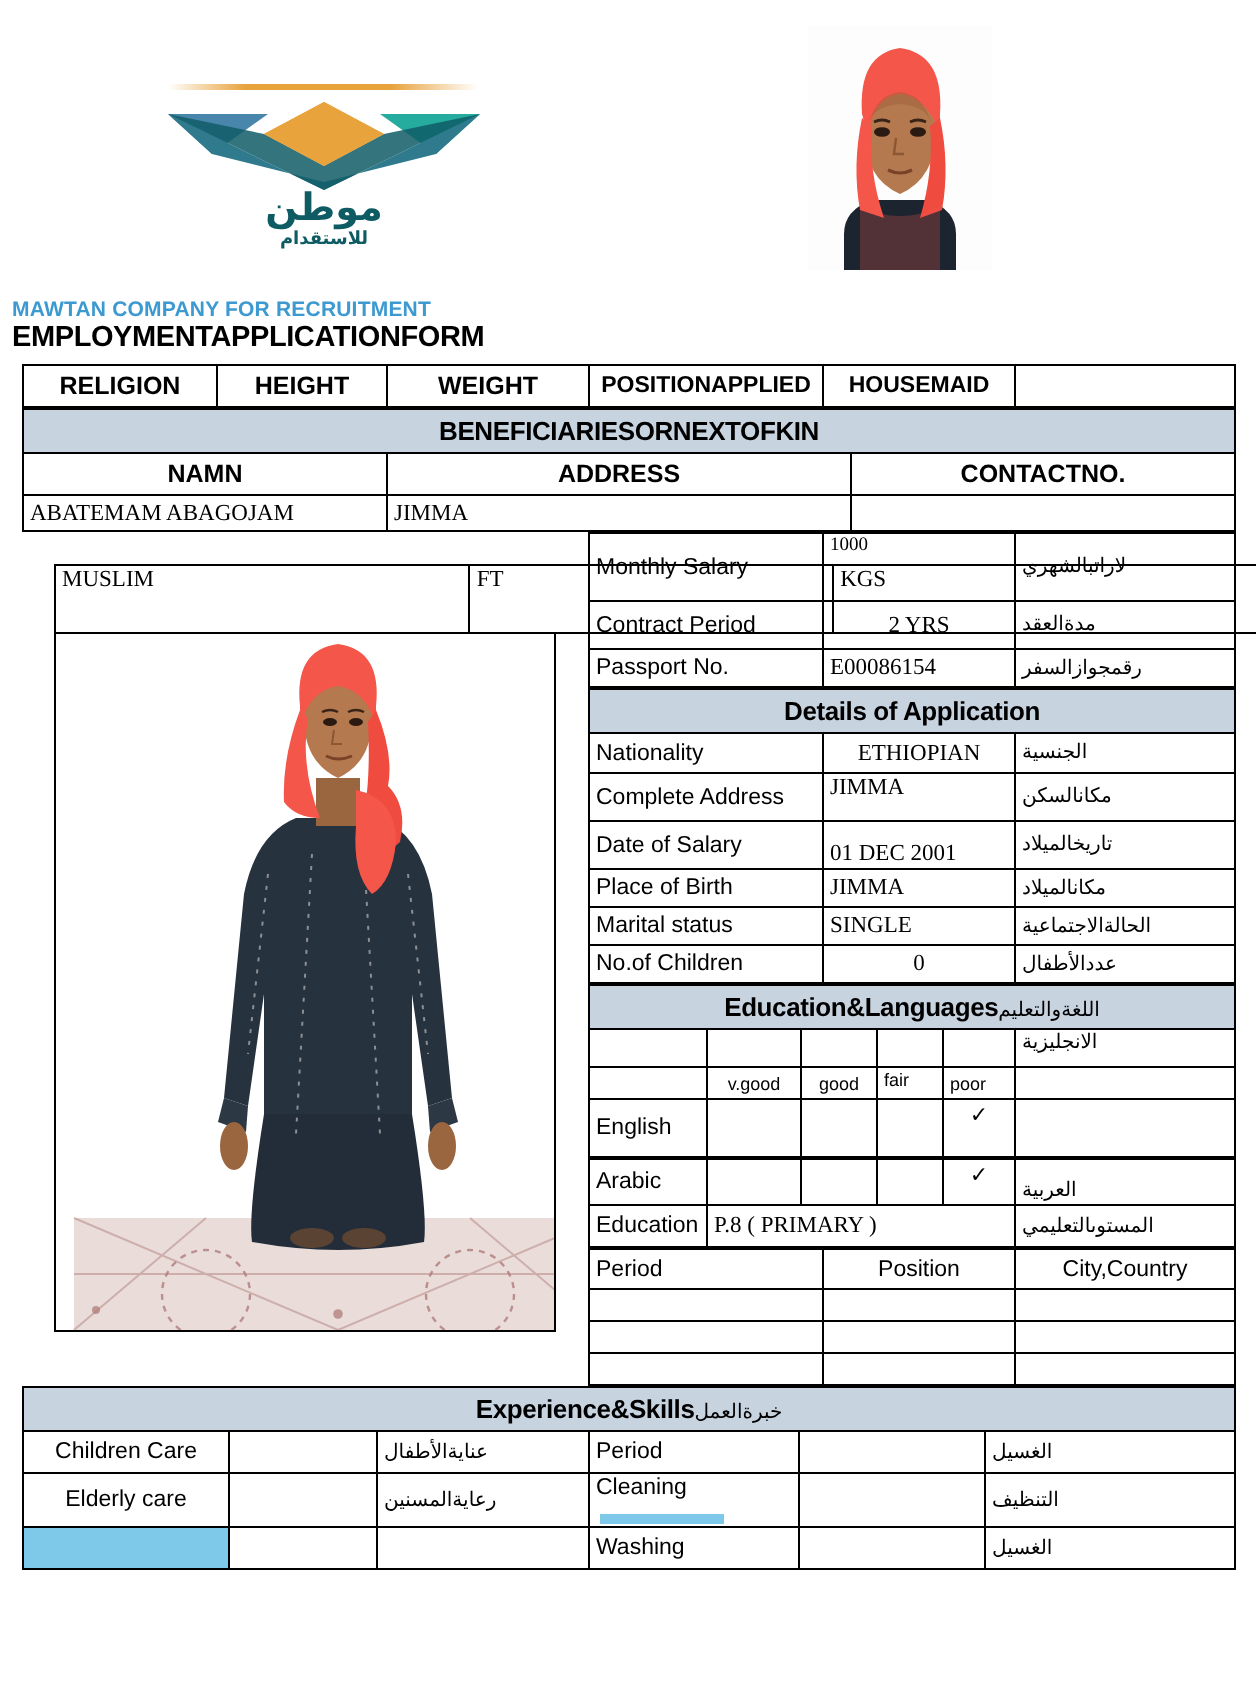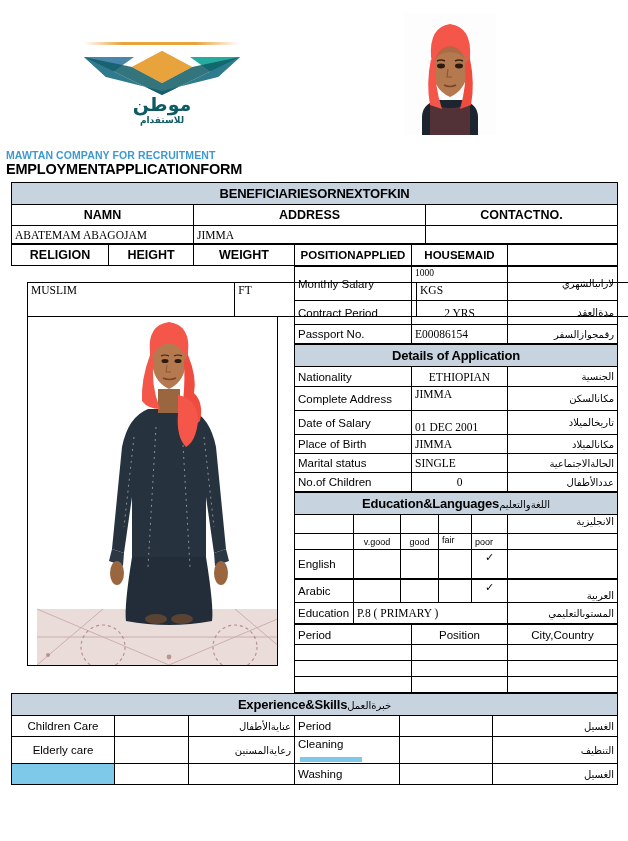--- a/index.html
+++ b/index.html
@@ -84,21 +84,21 @@
     background: #c8d3e0;
     text-align: center;
     font-weight: bold;
     font-size: 13px;
     letter-spacing: -.2px;
   }
   .hdr-ctr { text-align: center; font-weight: bold; font-size: 12.5px; }
   .ar {
     font-family: "DejaVu Sans", sans-serif;
     font-size: 10px;
-    text-align: right;
+    text-align: left;
     direction: rtl;
   }
   .ar-band {
     font-family: "DejaVu Sans", sans-serif;
     font-size: 10px;
     font-weight: normal;
   }
   .lbl { font-size: 11.5px; }
   .tick { text-align: center; font-size: 11px; }
   .hl { background: #7ec8ea; }
@@ -152,58 +152,58 @@
 
   <div class="co-name">MAWTAN COMPANY FOR RECRUITMENT</div>
   <div class="form-title">EMPLOYMENTAPPLICATIONFORM</div>
 </div>
 
 <div class="doc">
 
 
   <table>
     <colgroup>
-        <col style="width:182px">
-        <col style="width:232px">
-        <col style="width:192px">
-      </colgroup>
-    <tbody>
-        <tr>
-      <td class="band" colspan="3" style="height:19px">BENEFICIARIESORNEXTOFKIN</td>
-    </tr>
-    <tr>
-      <td class="hdr-ctr" style="height:18px">NAMN</td>
-      <td class="hdr-ctr">ADDRESS</td>
-      <td class="hdr-ctr">CONTACTNO.</td>
-    </tr>
-    <tr>
-      <td class="serif" style="height:15px">ABATEMAM ABAGOJAM</td>
-      <td class="serif">JIMMA</td>
-      <td class="serif"></td>
-    </tr>
-  </tbody>
-    </table>
-
-  <table>
-    <colgroup>
         <col style="width:97px">
         <col style="width:85px">
         <col style="width:101px">
         <col style="width:117px">
         <col style="width:96px">
         <col style="width:110px">
       </colgroup>
     <tbody>
         <tr>
       <td class="hdr-ctr" style="height:18px">RELIGION</td>
       <td class="hdr-ctr">HEIGHT</td>
       <td class="hdr-ctr">WEIGHT</td>
       <td class="hdr-ctr" style="font-size:11.5px">POSITIONAPPLIED</td>
       <td class="hdr-ctr" style="font-size:11.5px">HOUSEMAID</td>
       <td></td>
+    </tr>
+  </tbody>
+    </table>
+
+  <table>
+    <colgroup>
+        <col style="width:182px">
+        <col style="width:232px">
+        <col style="width:192px">
+      </colgroup>
+    <tbody>
+        <tr>
+      <td class="band" colspan="3" style="height:19px">BENEFICIARIESORNEXTOFKIN</td>
+    </tr>
+    <tr>
+      <td class="hdr-ctr" style="height:18px">NAMN</td>
+      <td class="hdr-ctr">ADDRESS</td>
+      <td class="hdr-ctr">CONTACTNO.</td>
+    </tr>
+    <tr>
+      <td class="serif" style="height:15px">ABATEMAM ABAGOJAM</td>
+      <td class="serif">JIMMA</td>
+      <td class="serif"></td>
     </tr>
   </tbody>
     </table>
 
   <table>
     <colgroup>
         <col style="width:283px">
         <col style="width:323px">
       </colgroup>
     <tbody>

